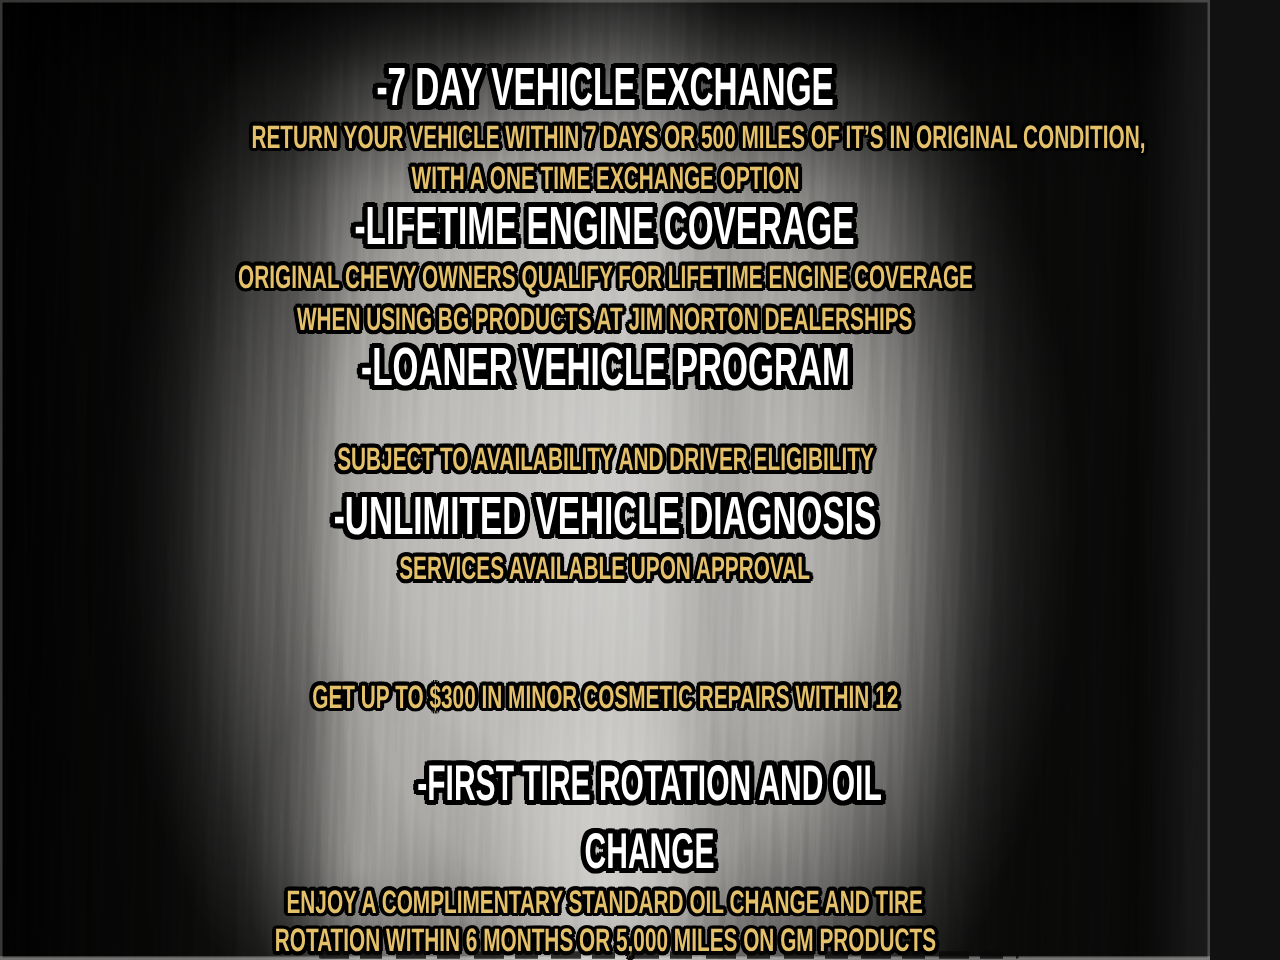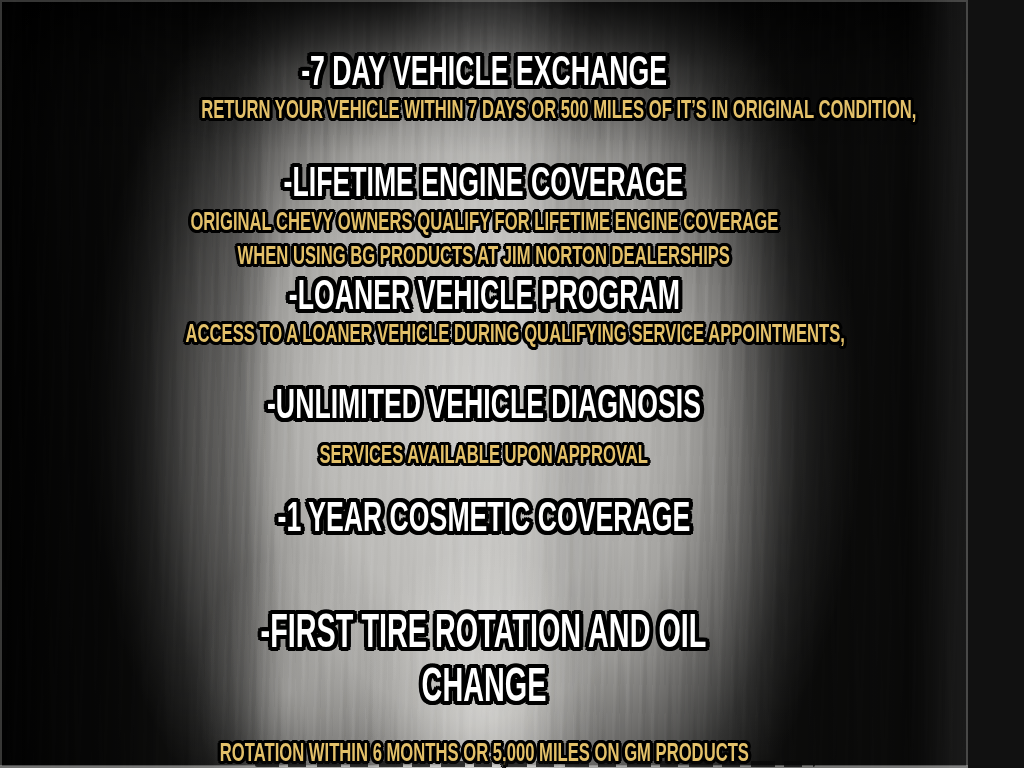--- a/index.html
+++ b/index.html
@@ -57,21 +57,21 @@
   .cond { display: inline-block; transform-origin: 50% 50%; }
 
   .hd { font-size: 43px; color: var(--heading, #ffffff); }
   .hd .cond { transform: scaleX(0.62); }
   .hd, .hd6 {
     text-shadow:
       -7px 0 0 #000, 7px 0 0 #000, 0 -4px 0 #000, 0 4px 0 #000,
       -6px -3px 0 #000, 6px -3px 0 #000, -6px 3px 0 #000, 6px 3px 0 #000,
       -3px -4px 0 #000, 3px -4px 0 #000, -3px 4px 0 #000, 3px 4px 0 #000;
   }
-  .hd6 { font-size: 48px; color: var(--heading, #ffffff); }
+  .hd6 { font-size: 40px; color: var(--heading, #ffffff); margin-left: 36px; }
   .hd6 .cond { transform: scaleX(0.60); }
 
   .bd { font-size: 26px; color: var(--gold, #e3c069); }
   .bd .cond { transform: scaleX(0.64); }
   .bd {
     text-shadow:
       -5px 0 0 #000, 5px 0 0 #000, 0 -3px 0 #000, 0 3px 0 #000,
       -4px -2px 0 #000, 4px -2px 0 #000, -4px 2px 0 #000, 4px 2px 0 #000,
       -2px -3px 0 #000, 2px -3px 0 #000, -2px 3px 0 #000, 2px 3px 0 #000;
   }
@@ -97,32 +97,34 @@
   <div class="streak s2"></div>
   <div class="streak s3"></div>
   <div class="streak s4"></div>
   <div class="streak s5"></div>
   <div class="streak s6"></div>
   <div class="bg-layer grain"></div>
   <div class="bg-layer frame"></div>
 
   <div class="line hd" style="top:49px"><span class="cond">-7 DAY VEHICLE EXCHANGE</span></div>
   <div class="line bd" style="top:96px"><span class="cond">RETURN YOUR VEHICLE WITHIN 7 DAYS OR 500 MILES OF IT’S IN ORIGINAL CONDITION,</span></div>
+  <div class="line bd" style="top:129px"><span class="cond">WITH A ONE TIME EXCHANGE OPTION</span></div>
 
   <div class="line hd" style="top:160px"><span class="cond">-LIFETIME ENGINE COVERAGE</span></div>
   <div class="line bd" style="top:242px"><span class="cond">WHEN USING BG PRODUCTS AT JIM NORTON DEALERSHIPS</span></div>
   <div class="line bd" style="top:208px"><span class="cond">ORIGINAL CHEVY OWNERS QUALIFY FOR LIFETIME ENGINE COVERAGE</span></div>
 
   <div class="line hd" style="top:273px"><span class="cond">-LOANER VEHICLE PROGRAM</span></div>
-  <div class="line bd" style="top:320px"><span class="cond">ACCESS TO A LOANER VEHICLE DURING QUALIFYING SERVICE APPOINTMENTS,</span></div>
+  <div class="line bd" style="top:354px"><span class="cond">SUBJECT TO AVAILABILITY AND DRIVER ELIGIBILITY</span></div>
 
-  <div class="line hd" style="top:382px"><span class="cond">-UNLIMITED VEHICLE DIAGNOSIS</span></div>
+  <div class="line hd" style="top:392px"><span class="cond">-UNLIMITED VEHICLE DIAGNOSIS</span></div>
   <div class="line bd" style="top:441px"><span class="cond">SERVICES AVAILABLE UPON APPROVAL</span></div>
 
-  <div class="line hd" style="top:495px"><span class="cond">-1 YEAR COSMETIC COVERAGE</span></div>
+  <div class="line bd" style="top:544px"><span class="cond">GET UP TO $300 IN MINOR COSMETIC REPAIRS WITHIN 12</span></div>
 
   <div class="line hd6" style="top:607px"><span class="cond">-FIRST TIRE ROTATION AND OIL</span></div>
   <div class="line hd6" style="top:661px"><span class="cond">CHANGE</span></div>
+  <div class="line bd" style="top:708px"><span class="cond">ENJOY A COMPLIMENTARY STANDARD OIL CHANGE AND TIRE</span></div>
   <div class="line bd" style="top:739px"><span class="cond">ROTATION WITHIN 6 MONTHS OR 5,000 MILES ON GM PRODUCTS</span></div>
 
   <div class="cutoff"></div>
 
 </div>
 
 </body></html>

